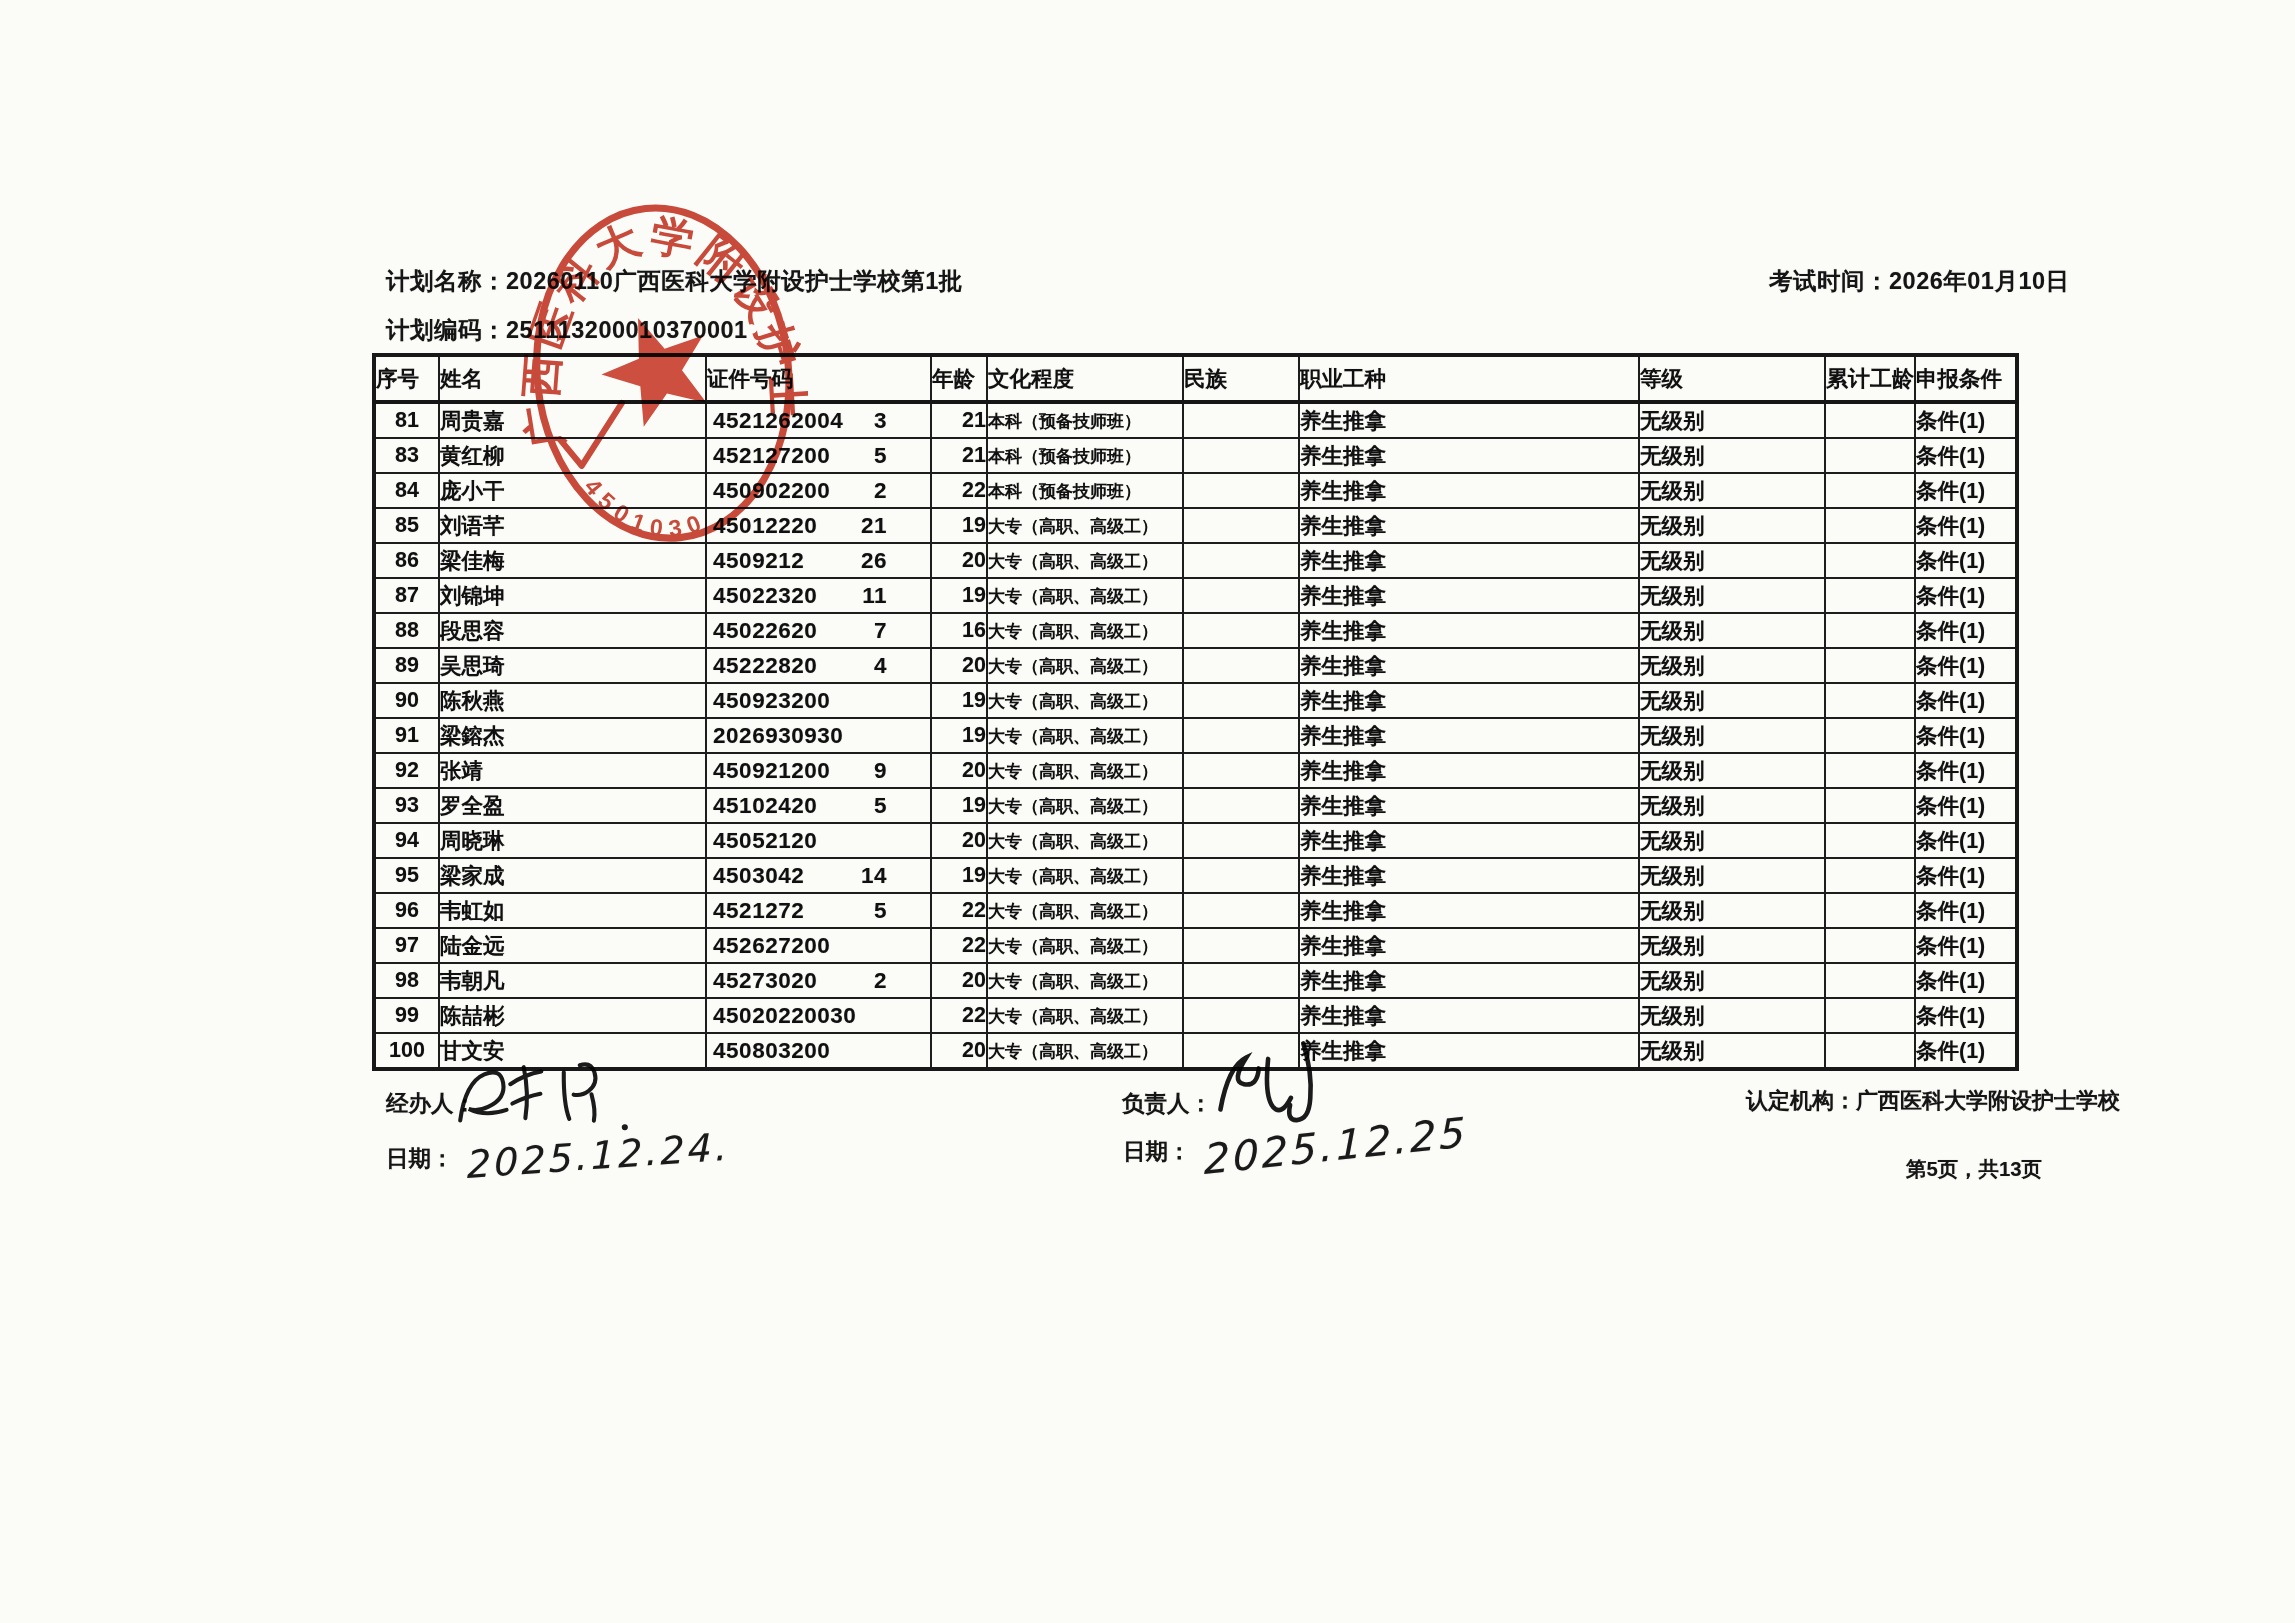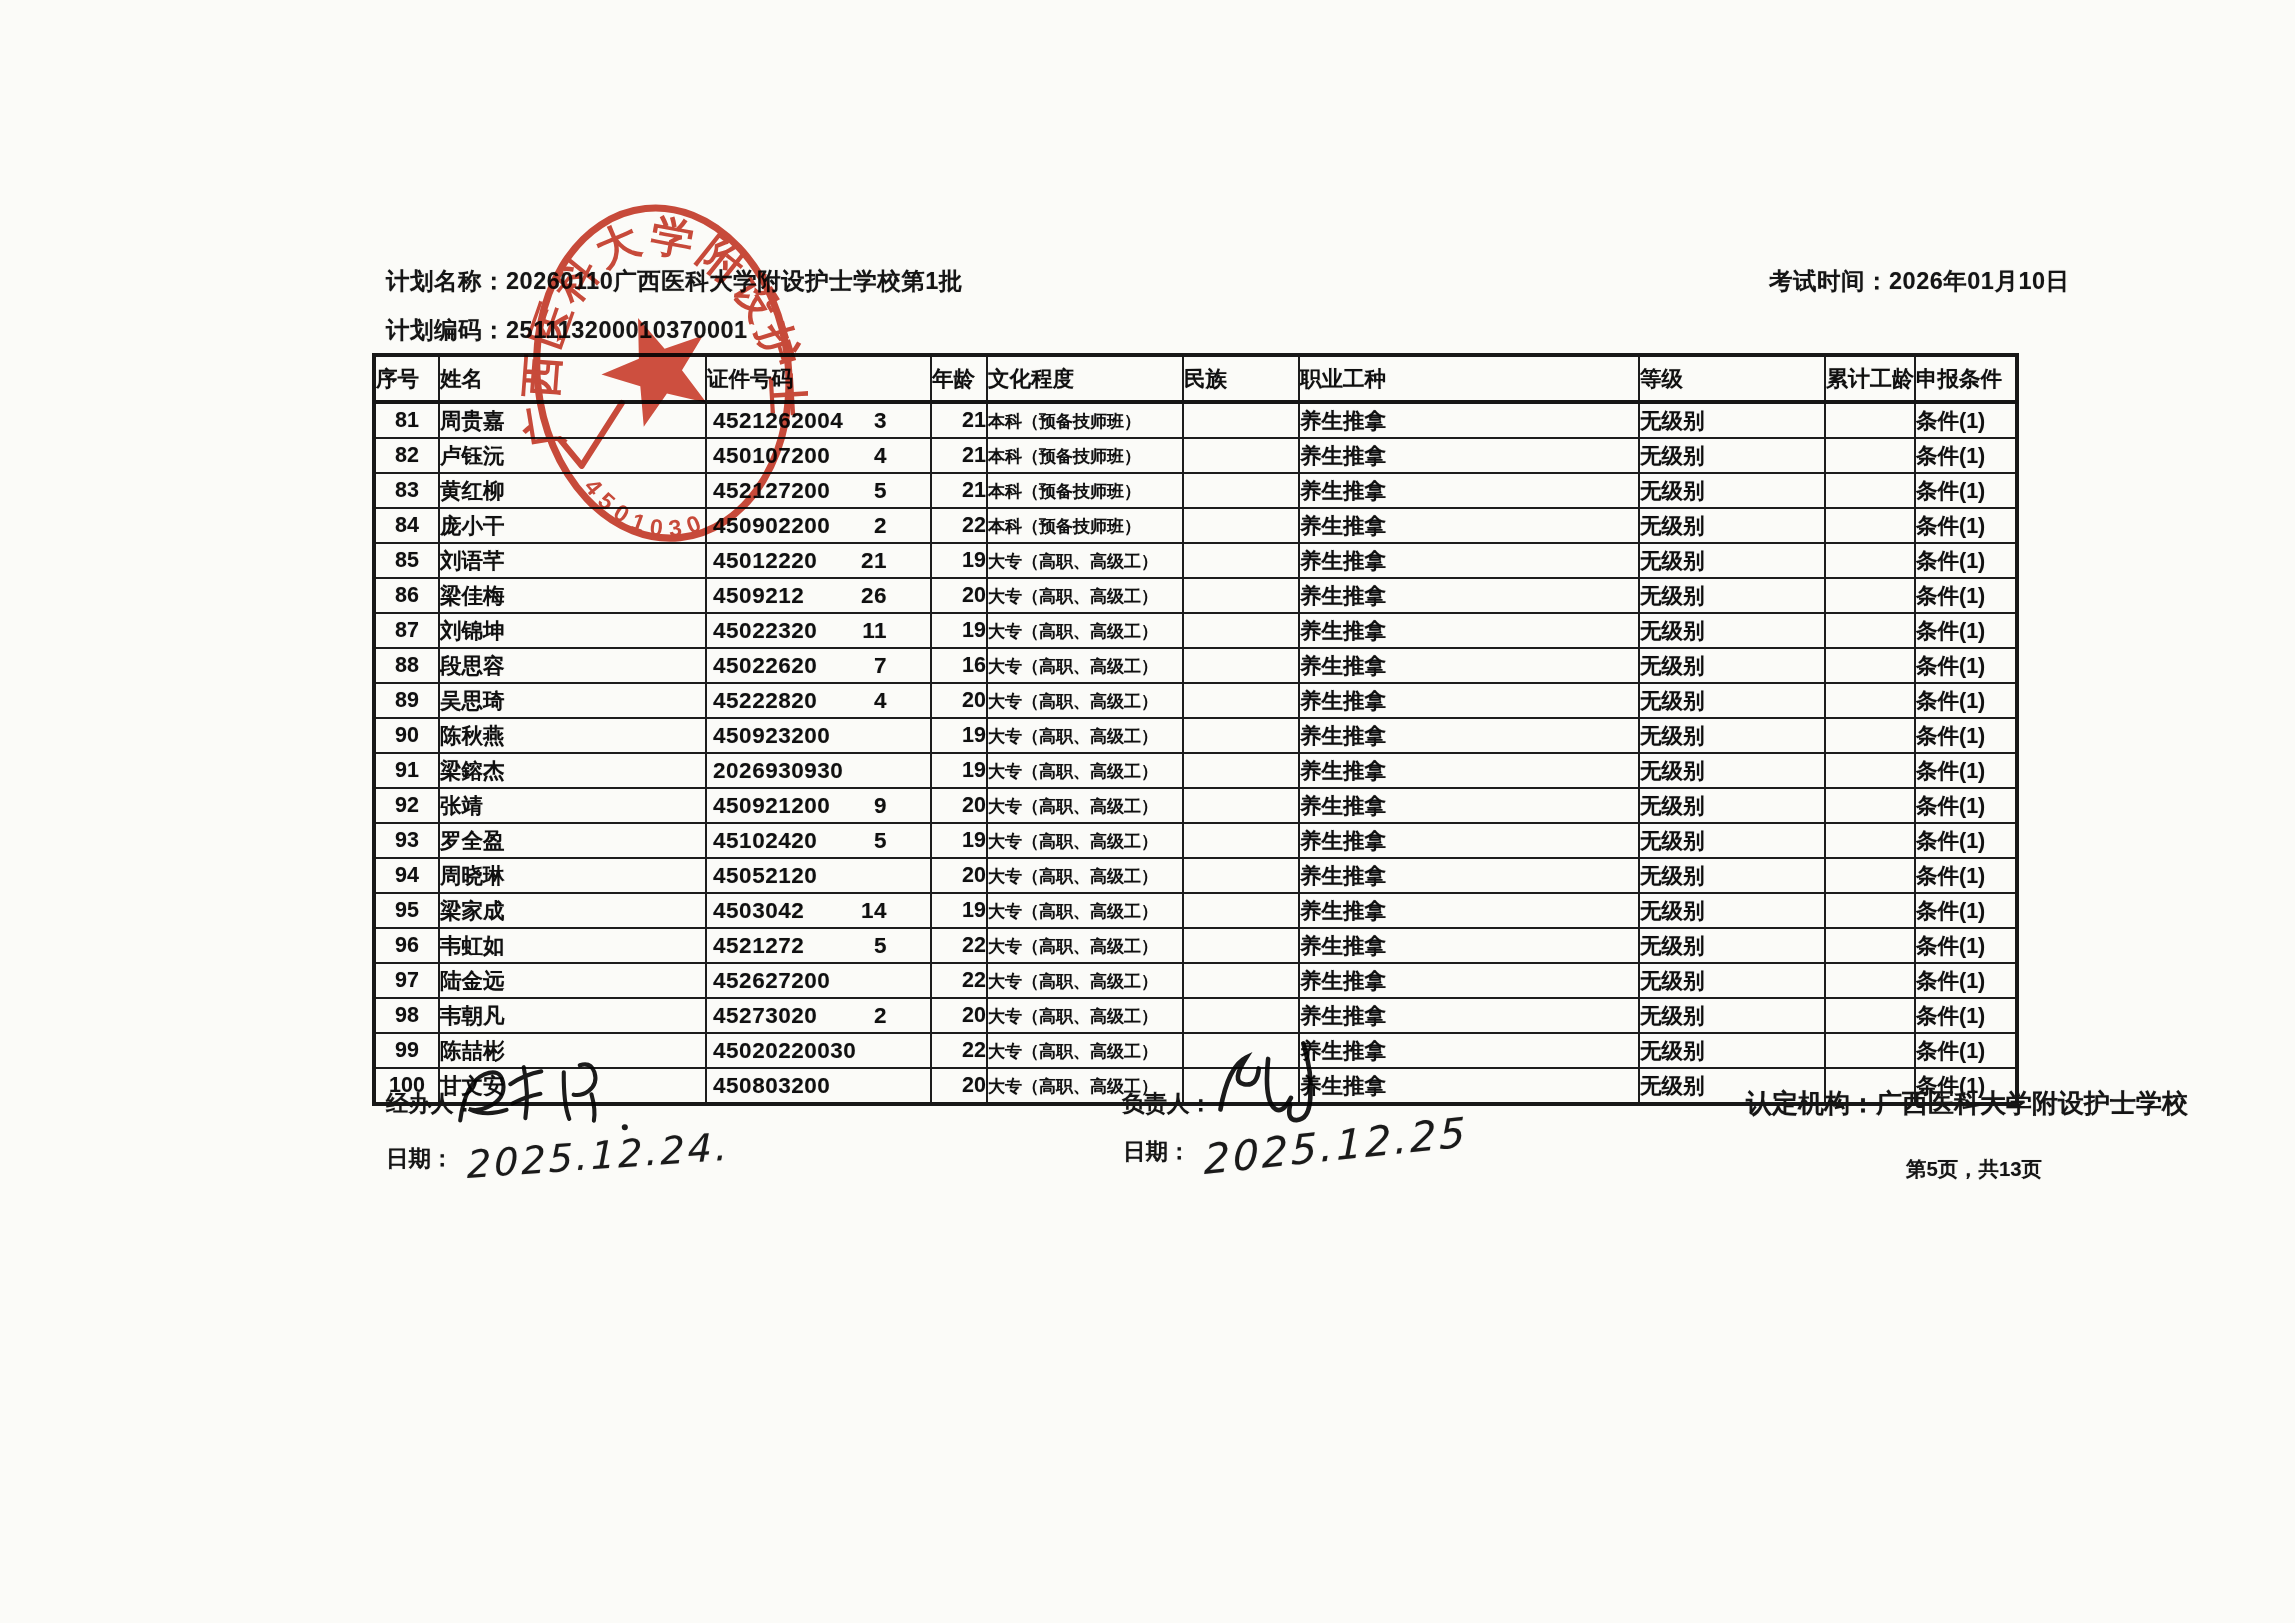--- a/index.html
+++ b/index.html
@@ -1,21 +1,21 @@
 <!DOCTYPE html>
 <html style="font-size:8.2px"><head>
 <meta charset="utf-8">
 <style>
   html,body{margin:0;padding:0;width:2295px;height:1623px;background:#fbfbf8;overflow:hidden;}
   .sheet{position:absolute;inset:0;background:#fbfbf8;}
   .t{position:absolute;font-family:"Liberation Sans",sans-serif;font-weight:700;color:#151515;
      text-shadow:0 0 1px rgba(25,25,25,.30);white-space:nowrap;}
   .title{font-size:34px;letter-spacing:1.5px;text-align:center;}
   .meta{font-size:23.5px;letter-spacing:0.5px;}
-  .small{font-size:26px;}
+  .small{font-size:22px;}
   
   #roster{position:absolute;left:372px;top:353px;width:1643px;border-collapse:collapse;table-layout:fixed;
           border:4.1px solid #181818;background:transparent;}
   #roster th,#roster td{border:2px solid #1d1d1d;font-family:"Liberation Sans",sans-serif;font-weight:700;
           color:#101010;overflow:hidden;text-shadow:0 0 1px rgba(25,25,25,.28);}
   #roster thead th{height:43px;font-size:21.5px;text-align:left;border-bottom:4.6px solid #161616;padding:0;}
   #roster thead th.hsm{font-size:22px;}
   #roster td{height:33px;font-size:21.5px;padding:0;vertical-align:middle;}
   td.c-no{text-align:center;}
   td.c-name{padding-left:7.2px;}
@@ -92,39 +92,20 @@
           <td class="c-edu">
             <div class="eduwrap">本科（预备技师班）</div>
           </td>
           <td class="c-eth"></td>
           <td class="c-occ">养生推拿</td>
           <td class="c-lvl">无级别</td>
           <td class="c-sen"></td>
           <td class="c-cond">条件(1)</td>
         </tr>
         <tr>
-          <td class="c-no">82</td>
-          <td class="c-name">卢钰沅</td>
-          <td class="c-id">
-            <div class="idwrap">
-              <span>450107200</span>
-              <span>4</span>
-            </div>
-          </td>
-          <td class="c-age">21</td>
-          <td class="c-edu">
-            <div class="eduwrap">本科（预备技师班）</div>
-          </td>
-          <td class="c-eth"></td>
-          <td class="c-occ">养生推拿</td>
-          <td class="c-lvl">无级别</td>
-          <td class="c-sen"></td>
-          <td class="c-cond">条件(1)</td>
-        </tr>
-        <tr>
           <td class="c-no">83</td>
           <td class="c-name">黄红柳</td>
           <td class="c-id">
             <div class="idwrap">
               <span>452127200</span>
               <span>5</span>
             </div>
           </td>
           <td class="c-age">21</td>
           <td class="c-edu">

